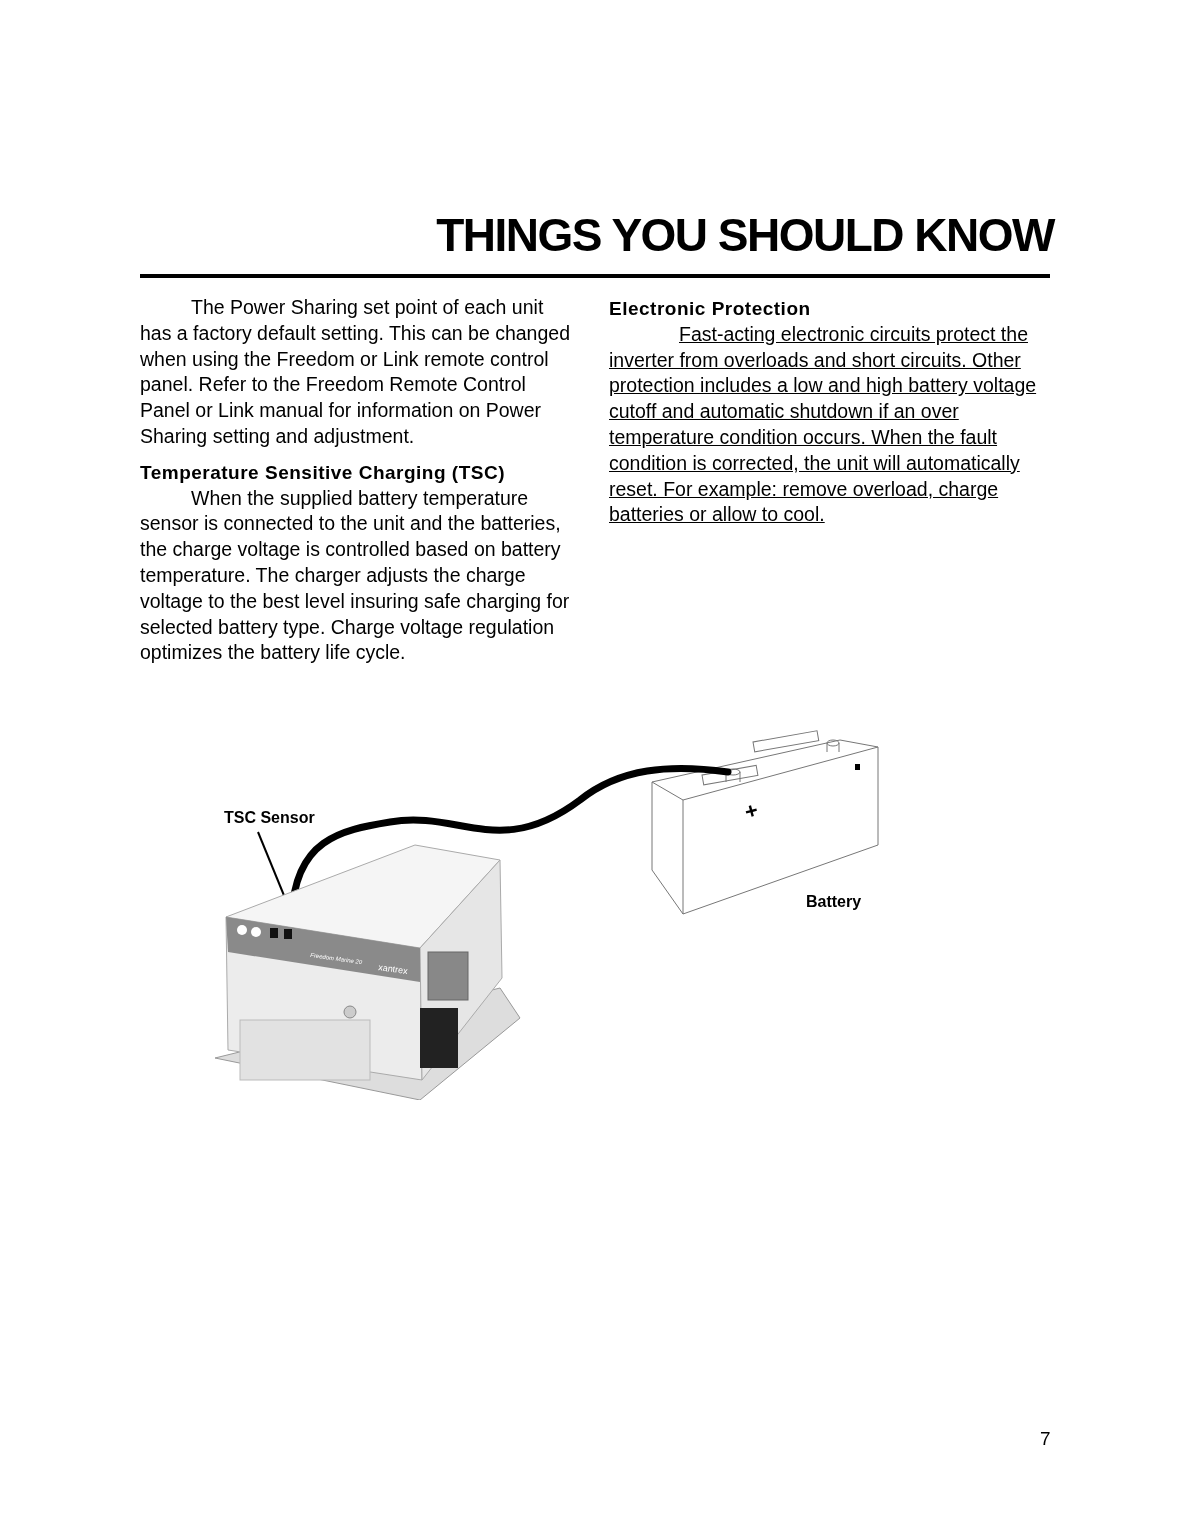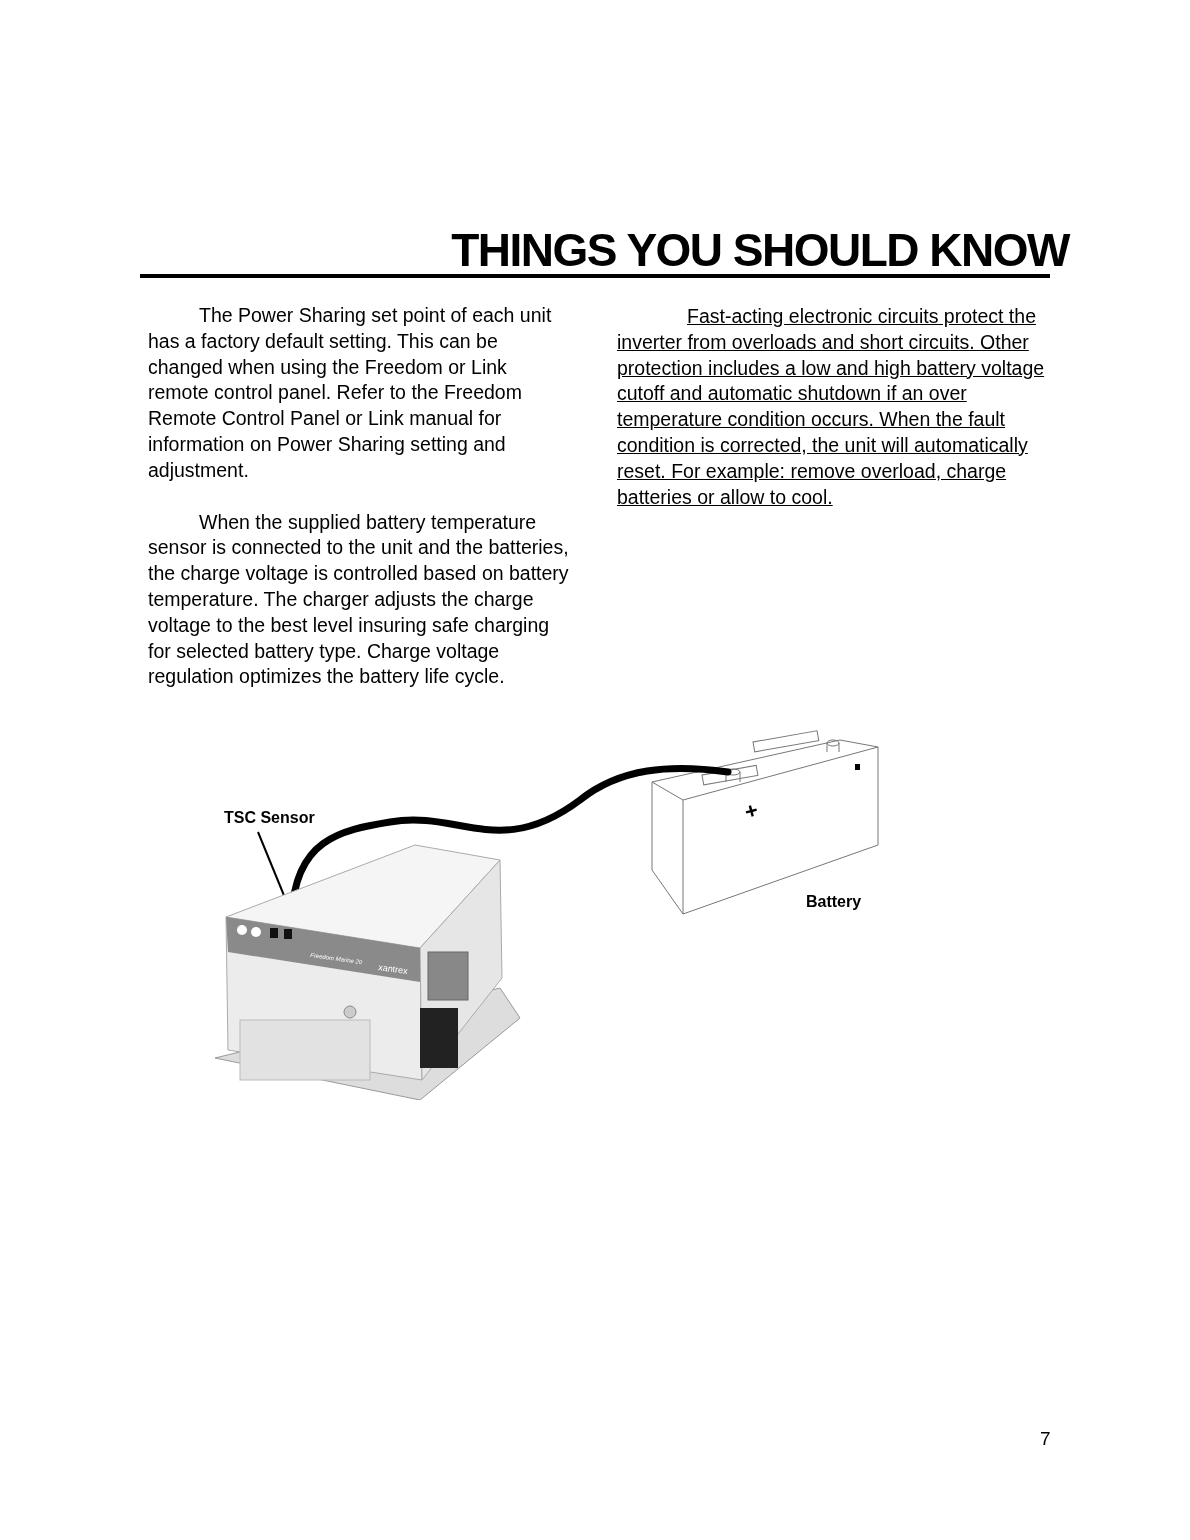--- a/index.html
+++ b/index.html
@@ -1,46 +1,48 @@
 <!DOCTYPE html>
 <html><head>
 <meta charset="utf-8">
 <style>
   html, body { margin: 0; padding: 0; background: #ffffff; }
   body { width: 1190px; height: 1540px; position: relative; overflow: hidden;
          font-family: "Liberation Sans", sans-serif; color: #000; }
   .title { position: absolute; left: 370px; top: 202px; width: 682px; text-align: right;
            font-family: "Liberation Sans", sans-serif; font-weight: bold; font-size: 46px;
-           letter-spacing: -1.5px; line-height: 62px; margin: 17px; }
+           letter-spacing: -1.5px; line-height: 62px; margin: 2px; }
   .rule { position: absolute; left: 140px; top: 274px; width: 910px; height: 4px; background: #000; }
   .col { position: absolute; font-size: 19.5px; line-height: 25.8px; }
   .col-left { left: 140px; top: 295px; width: 440px; }
   .col-right { left: 609px; top: 296px; width: 445px; }
-  .col p { margin: 8px; }
+  .col p { margin: 0; }
   .indent { text-indent: 51px; }
   .indent-wide { text-indent: 70px; text-decoration: underline; }
   .heading { font-weight: bold; font-size: 19px; letter-spacing: 0.5px; margin: 0; }
   .gap { height: 10px; }
   .figure { position: absolute; left: 200px; top: 720px; width: 700px; height: 380px; }
   .label { position: absolute; font-weight: bold; font-size: 16px; }
   .page-num { position: absolute; left: 1040px; top: 1428px; font-size: 19px; }
 </style>
 </head>
 <body>
 
 <h1 class="title">THINGS YOU SHOULD KNOW</h1>
 <div class="rule"></div>
 
 <div class="col col-left">
   <p class="indent">The Power Sharing set point of each unit has a factory default setting. This can be changed when using the Freedom or Link remote control panel. Refer to the Freedom Remote Control Panel or Link manual for information on Power Sharing setting and adjustment.</p>
   <div class="gap"></div>
+  <p class="heading">Temperature Sensitive Charging (TSC)</p>
   <p class="indent">When the supplied battery temperature sensor is connected to the unit and the batteries, the charge voltage is controlled based on battery temperature. The charger adjusts the charge voltage to the best level insuring safe charging for selected battery type. Charge voltage regulation optimizes the battery life cycle.</p>
 </div>
 
 <div class="col col-right">
+  <p class="heading">Electronic Protection</p>
   <p class="indent-wide">Fast-acting electronic circuits protect the inverter from overloads and short circuits. Other protection includes a low and high battery voltage cutoff and automatic shutdown if an over temperature condition occurs. When the fault condition is corrected, the unit will automatically reset. For example: remove overload, charge batteries or allow to cool.</p>
 </div>
 
 <div class="figure">
   <svg width="700" height="380" viewBox="0 0 700 380">
 
     <g fill="none" stroke="#777" stroke-width="1">
       <polygon points="452,62 640,20 678,27 678,125 483,194 452,150" fill="#fff"></polygon>
       <line x1="452" y1="62" x2="483" y2="80"></line>
       <line x1="483" y1="80" x2="678" y2="27"></line>

